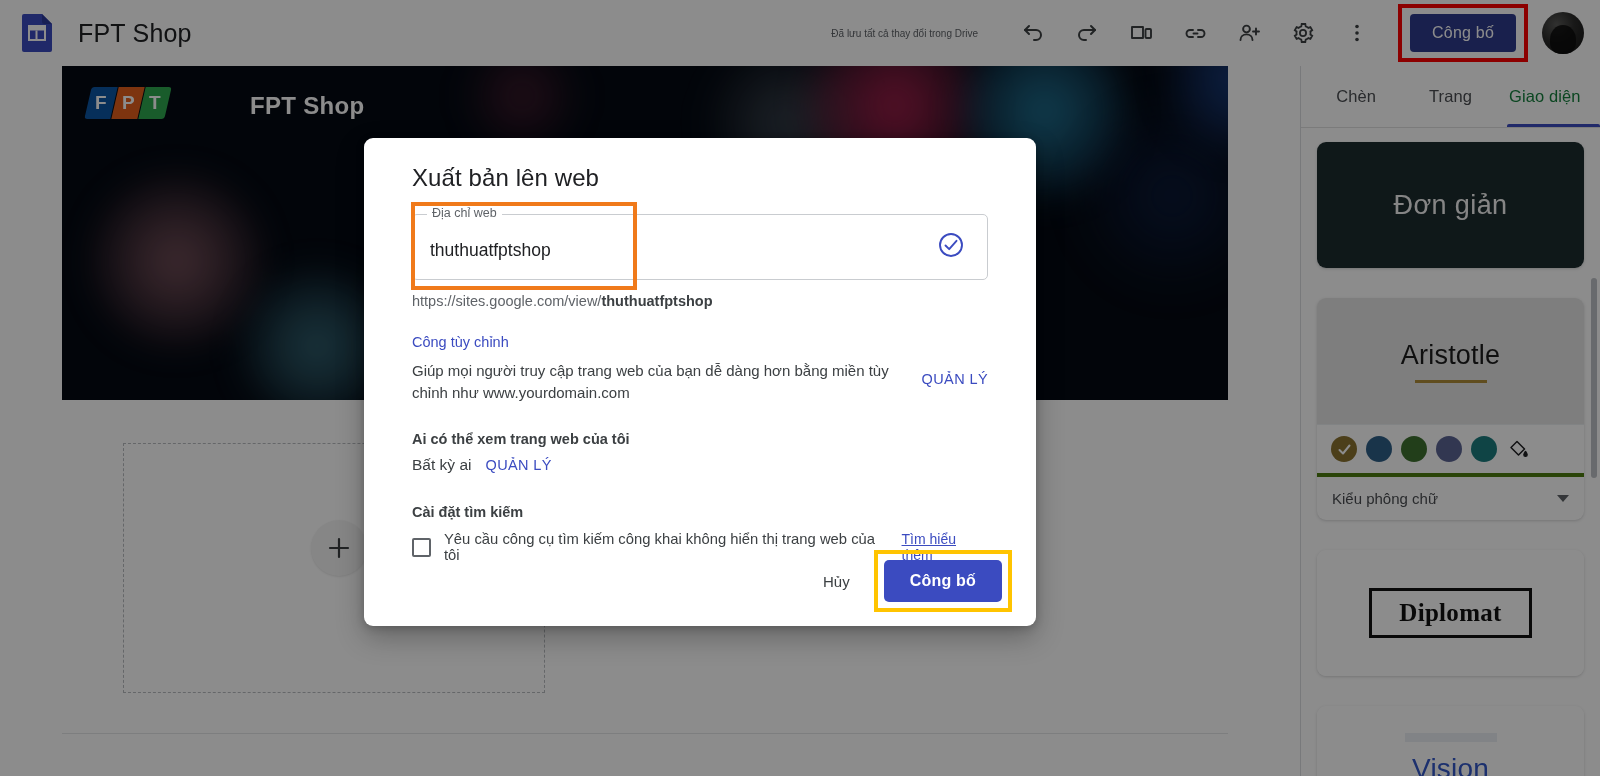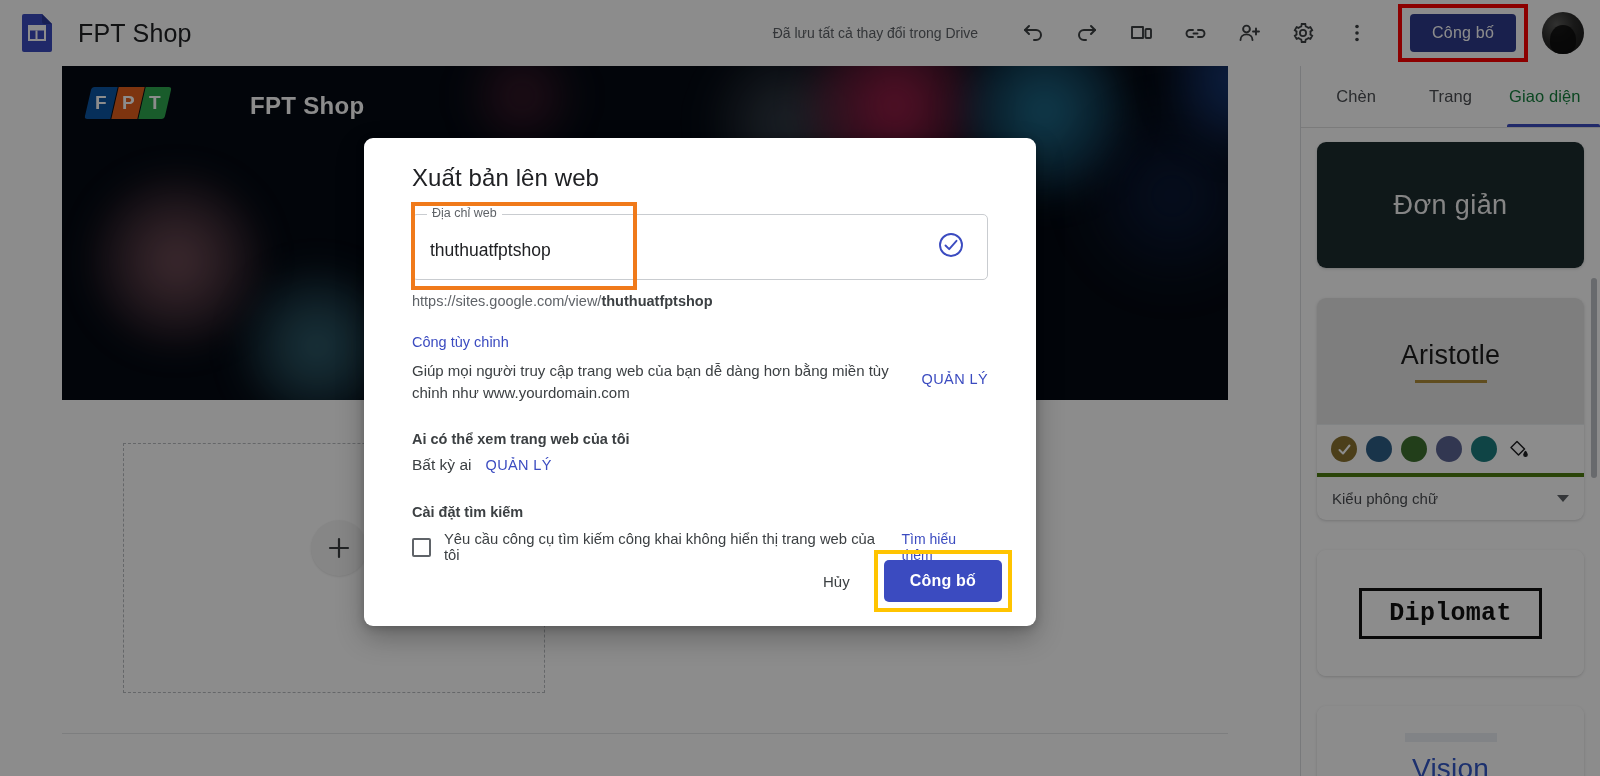--- a/index.html
+++ b/index.html
@@ -28,21 +28,21 @@
   }
   .doc-icon-wrap { margin-left: 18px; width: 38px; height: 42px;
     display: flex; align-items: center; justify-content: center; }
   .doc-icon { width: 30px; height: 38px; }
   .doc-title {
     margin-left: 22px;
     font-size: 25px; color: #202124; letter-spacing: .2px; white-space: nowrap;
   }
   .topbar-spacer { flex: 1 1 auto; }
   .save-status {
-    font-size: 14px; color: #5f6368; white-space: nowrap; margin-right: 28px;
+    font-size: 10px; color: #5f6368; white-space: nowrap; margin-right: 28px;
   }
   .tb-icon {
     width: 46px; height: 46px; border-radius: 50%;
     display: flex; align-items: center; justify-content: center;
     margin: 0 4px; cursor: pointer;
   }
   .tb-icon svg { display: block; }
   .publish-highlight {
     position: relative;
     margin: 0 6px 0 14px;
@@ -184,21 +184,21 @@
     height: 126px; display: flex; flex-direction: column;
     align-items: center; justify-content: center; position: relative;
   }
   .theme-simple { background: #1d2d2f; }
   .theme-simple .t-name { color: #f3f3f3; font-size: 27px; letter-spacing: .4px; }
   .theme-aristotle { background: #e5e5e5; }
   .theme-aristotle .t-name { color: #1d1d1d; font-size: 27px; letter-spacing: .2px; }
   .t-rule { width: 72px; height: 3px; background: #b08d39; margin-top: 9px; }
   .theme-diplomat { background: #ffffff; }
   .theme-diplomat .t-name {
-    color: #111; font-family: Liberation Mono, monospace;
+    color: #111; font-family: Liberation Serif, serif;
     font-weight: bold; font-size: 25px; border: 3px solid #111;
     padding: 8px 27px; letter-spacing: .3px;
   }
   .theme-vision { background: #ffffff; }
   .theme-vision .t-name { color: #3358c8; font-size: 28px; letter-spacing: .2px; }
   .v-bar { width: 92px; height: 9px; background: #eceff4; }
   .v-bar.top { margin-bottom: 11px; }
   .v-bar.bot { margin-top: 11px; }
 
   .swatch-row {
@@ -287,21 +287,21 @@
   .vis-manage { color: #3b4bc0; font-size: 14.5px; letter-spacing: .4px; cursor: pointer; }
 
   .sect-search { margin-top: 30px; }
   .check-row { margin-top: 11px; display: flex; align-items: center; gap: 13px; }
   .checkbox {
     width: 19px; height: 19px; border: 2px solid #5f6368; border-radius: 2px;
     background: #fff; cursor: pointer; flex: 0 0 auto;
   }
   .check-label { font-size: 14.8px; color: #3c4043; }
   .learn-more {
-    font-size: 14px; color: #3b4bc0; 
+    font-size: 14px; color: #3b4bc0; text-decoration: underline;
     cursor: pointer; margin-left: 9px;
   }
 
   .modal-actions {
     position: absolute; right: 24px; bottom: 14px;
     display: flex; align-items: center;
   }
   .cancel-btn {
     background: none; border: none; font-family: inherit;
     font-size: 15px; color: #3c4043; cursor: pointer; padding: 10px 18px;

